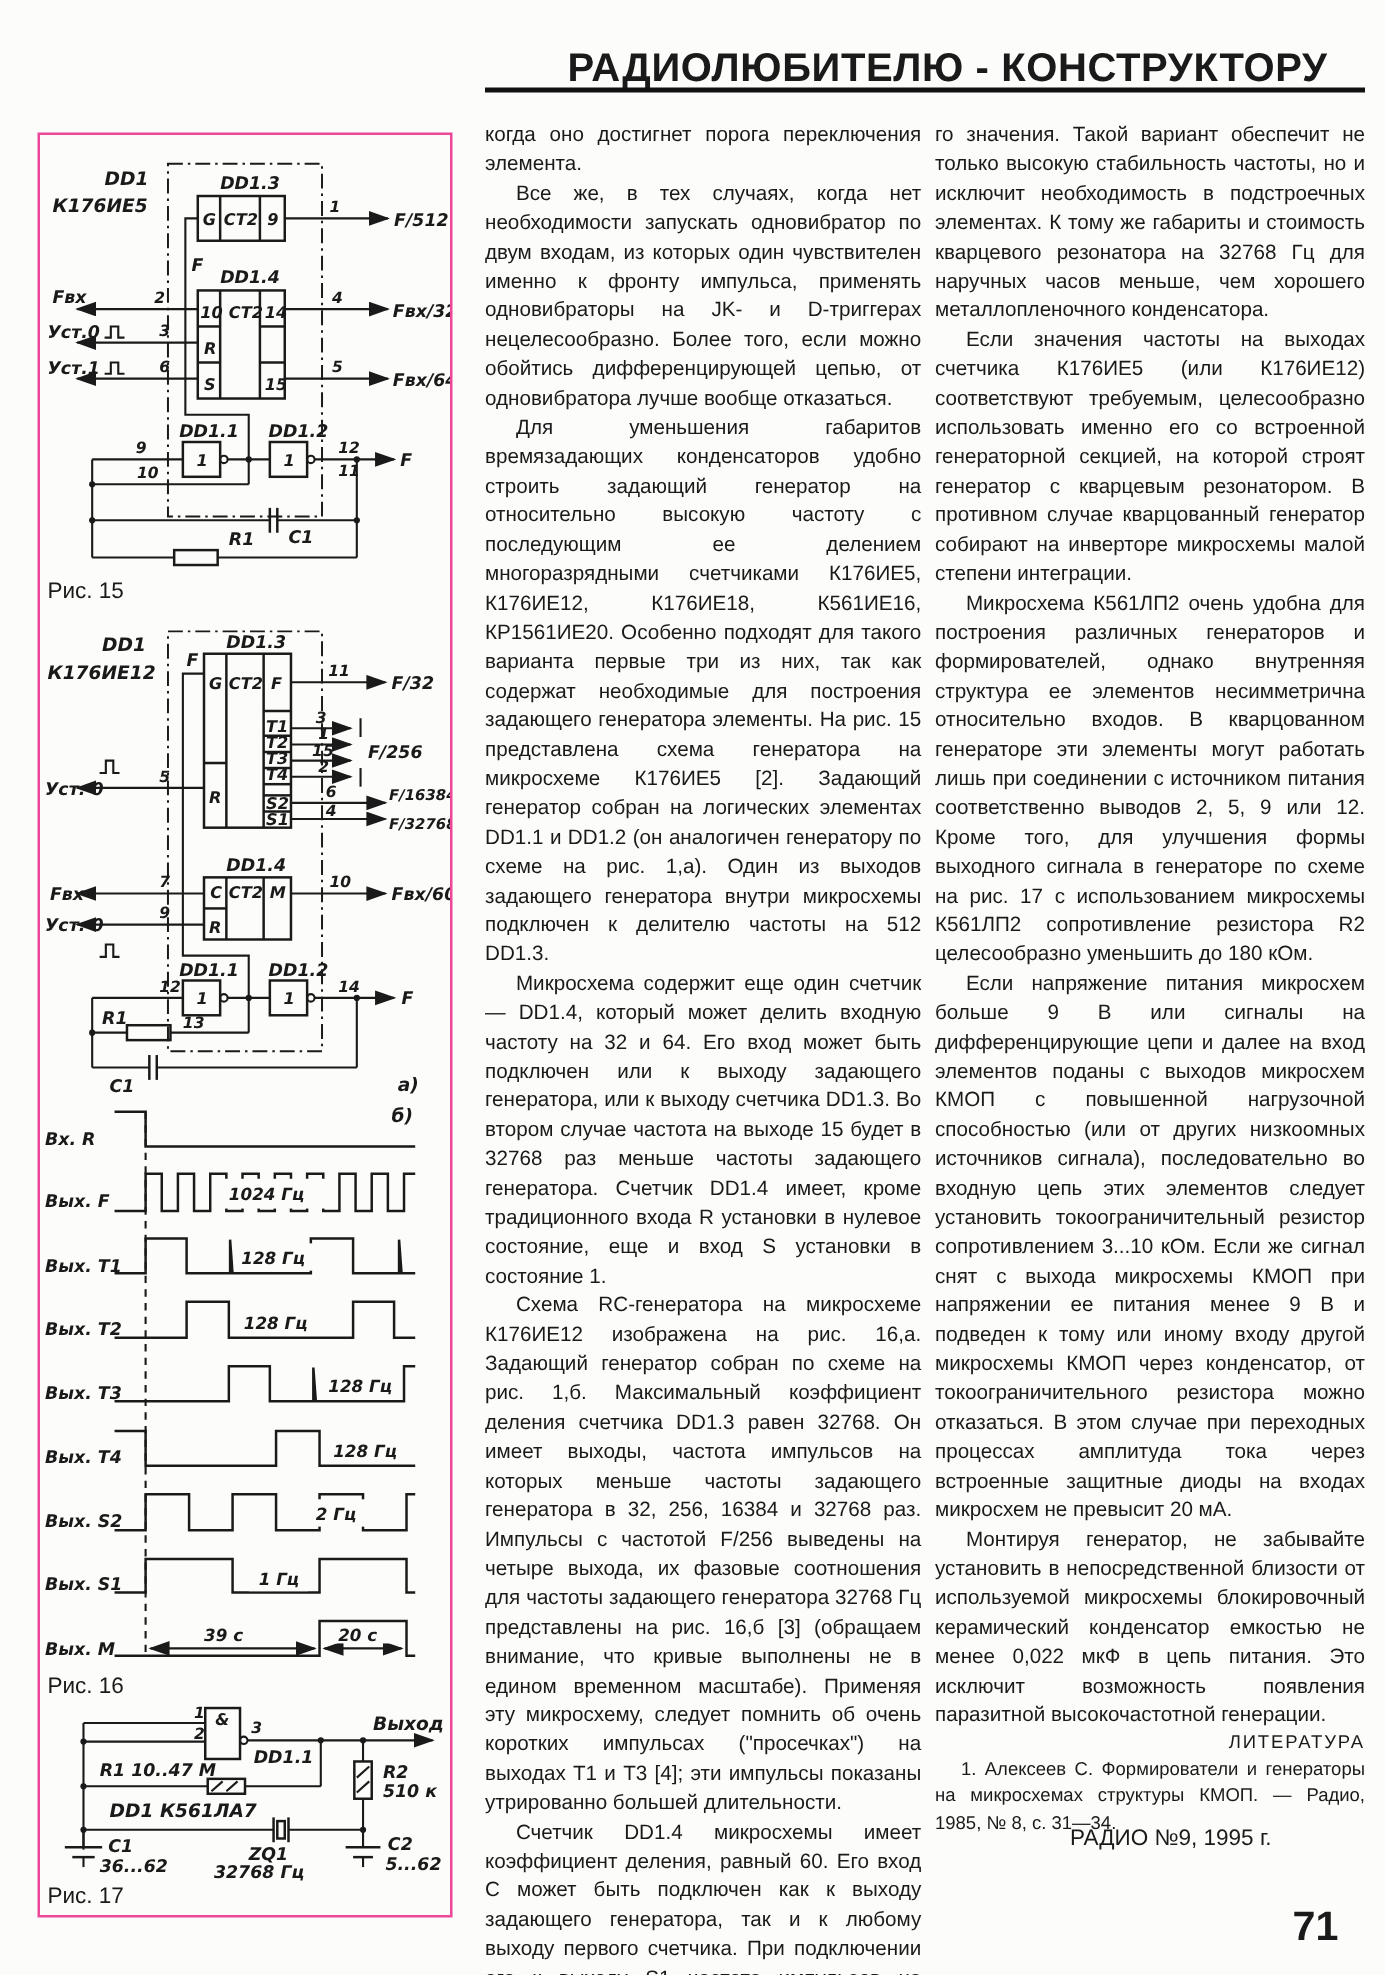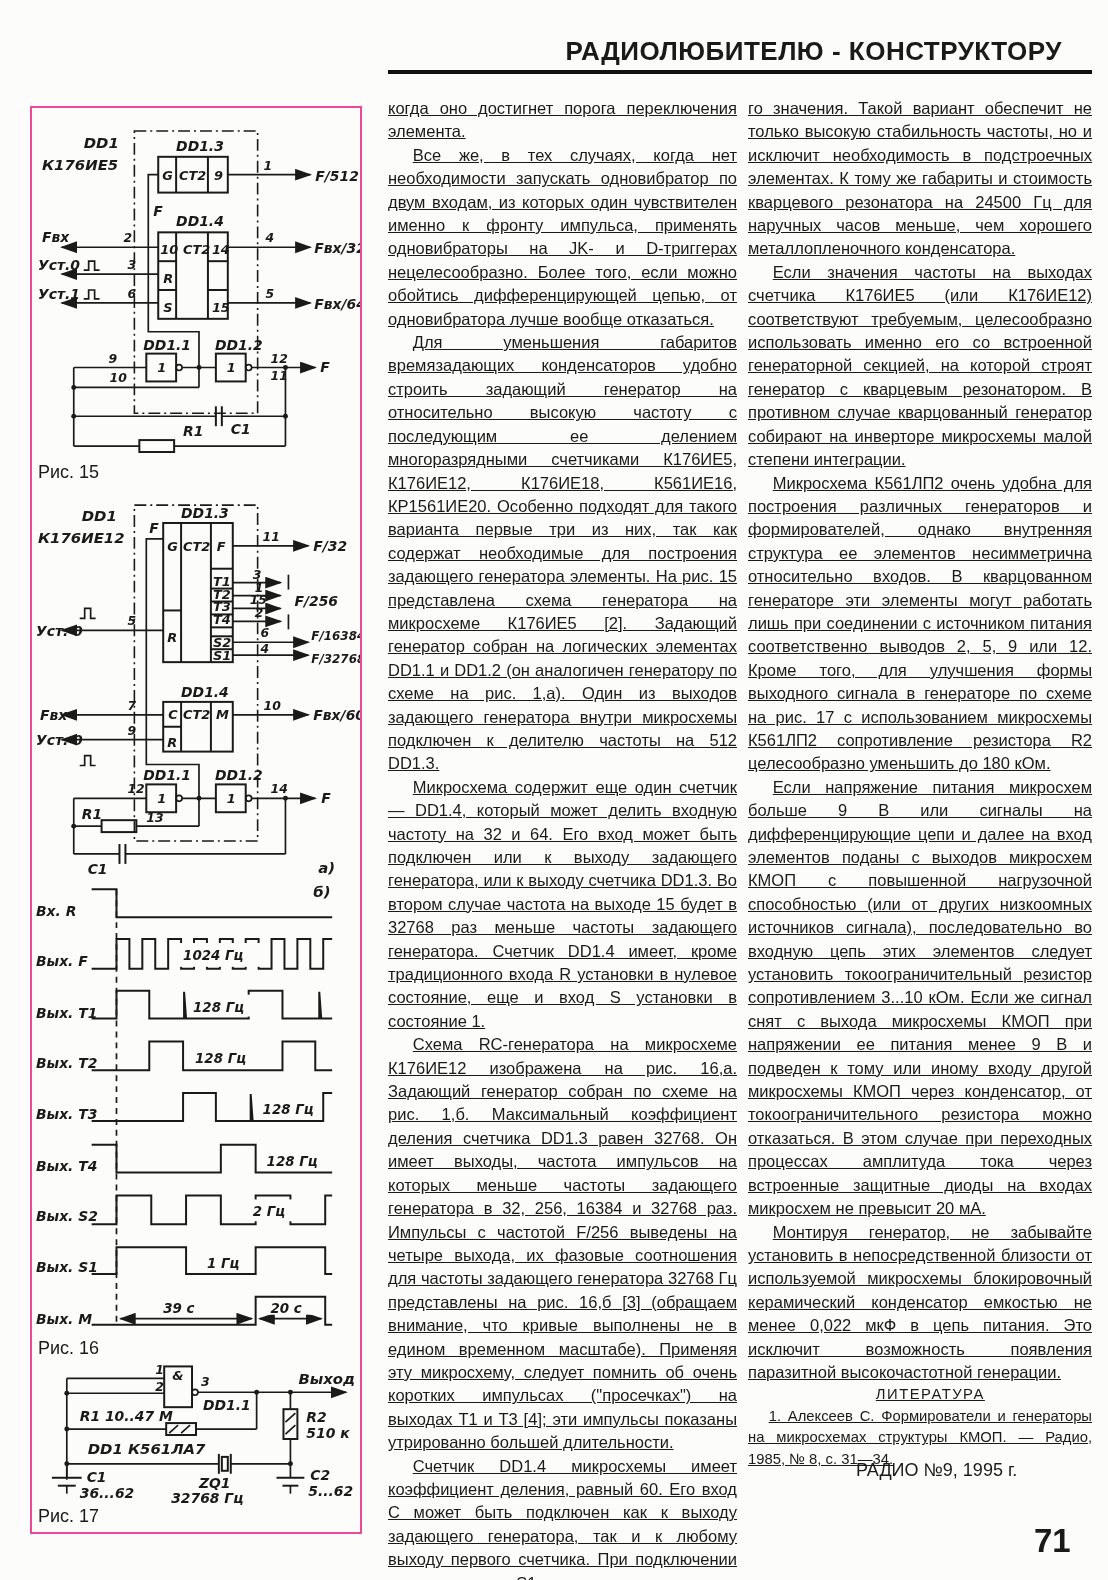--- a/index.html
+++ b/index.html
@@ -1,28 +1,28 @@
 <!DOCTYPE html>
 <html><head>
 <meta charset="utf-8">
 <style>
   html,body{margin:0;padding:0;background:#e8e8e4;}
   .page{position:relative;width:1108px;height:1580px;background:#fcfcfa;color:#1a1a1a;
         font-family:"Liberation Sans",sans-serif;overflow:hidden;}
-  .hdr-title{position:absolute;top:36px;right:46px;font-size:26px;font-weight:bold;letter-spacing:.5px;}
+  .hdr-title{position:absolute;top:36px;right:46px;font-size:32px;font-weight:bold;letter-spacing:.5px;}
   .hdr-rule{position:absolute;top:70px;left:388px;width:704px;height:4px;background:#111;}
   .figbox{position:absolute;left:30px;top:106px;width:328px;height:1424px;border:2px solid #ec4899;}
   .figbox svg{position:absolute;left:0;}
   .fig-cap{position:absolute;left:6px;font-size:18px;font-weight:normal;}
   .col{position:absolute;top:97px;font-size:16.5px;line-height:23.4px;text-align:justify;}
   .col-mid{left:388px;width:349px;}
   .col-right{left:748px;width:344px;}
-  .col p{margin:0;text-indent:1.5em;text-decoration:underline;}
+  .col p{margin:0;text-indent:1.5em;}
   .col p.cont{text-indent:0;}
-  .lit-head{margin:26px 0 12px 0;text-align:center;font-size:15.5px;font-weight:normal;letter-spacing:1.5px;text-indent:0;}
+  .lit-head{margin:26px 0 12px 0;text-align:right;font-size:15.5px;font-weight:normal;letter-spacing:1.5px;text-indent:0;}
   .lit p{font-size:14.8px;line-height:21.4px;text-indent:1.4em;margin:0;}
   .footer-journal{position:absolute;left:856px;top:1460px;font-size:18px;}
   .footer-page{position:absolute;left:1034px;top:1522px;font-size:33px;font-weight:bold;}
   
   .w{stroke:#1a1a1a;stroke-width:1.7;fill:none;}
   .wb{stroke:#1a1a1a;stroke-width:2;fill:none;}
   .dd{stroke:#1a1a1a;stroke-width:1.6;fill:none;stroke-dasharray:12 4 2 4;}
   .dot{fill:#1a1a1a;}
   text{fill:#1a1a1a;}
   .sl{font:italic bold 14px "DejaVu Sans",sans-serif;}
@@ -395,21 +395,21 @@
     <p class="cont">когда оно достигнет порога переключения элемента.</p>
     <p>Все же, в тех случаях, когда нет необходимости запускать одновибратор по двум входам, из которых один чувствителен именно к фронту импульса, применять одновибраторы на JK- и D-триггерах нецелесообразно. Более того, если можно обойтись дифференцирующей цепью, от одновибратора лучше вообще отказаться.</p>
     <p>Для уменьшения габаритов времязадающих конденсаторов удобно строить задающий генератор на относительно высокую частоту с последующим ее делением многоразрядными счетчиками К176ИЕ5, К176ИЕ12, К176ИЕ18, К561ИЕ16, КР1561ИЕ20. Особенно подходят для такого варианта первые три из них, так как содержат необходимые для построения задающего генератора элементы. На рис. 15 представлена схема генератора на микросхеме К176ИЕ5 [2]. Задающий генератор собран на логических элементах DD1.1 и DD1.2 (он аналогичен генератору по схеме на рис. 1,а). Один из выходов задающего генератора внутри микросхемы подключен к делителю частоты на 512 DD1.3.</p>
     <p>Микросхема содержит еще один счетчик — DD1.4, который может делить входную частоту на 32 и 64. Его вход может быть подключен или к выходу задающего генератора, или к выходу счетчика DD1.3. Во втором случае частота на выходе 15 будет в 32768 раз меньше частоты задающего генератора. Счетчик DD1.4 имеет, кроме традиционного входа R установки в нулевое состояние, еще и вход S установки в состояние 1.</p>
     <p>Схема RC-генератора на микросхеме К176ИЕ12 изображена на рис. 16,а. Задающий генератор собран по схеме на рис. 1,б. Максимальный коэффициент деления счетчика DD1.3 равен 32768. Он имеет выходы, частота импульсов на которых меньше частоты задающего генератора в 32, 256, 16384 и 32768 раз. Импульсы с частотой F/256 выведены на четыре выхода, их фазовые соотношения для частоты задающего генератора 32768 Гц представлены на рис. 16,б [3] (обращаем внимание, что кривые выполнены не в едином временном масштабе). Применяя эту микросхему, следует помнить об очень коротких импульсах ("просечках") на выходах Т1 и Т3 [4]; эти импульсы показаны утрированно большей длительности.</p>
     <p>Счетчик DD1.4 микросхемы имеет коэффициент деления, равный 60. Его вход С может быть подключен как к выходу задающего генератора, так и к любому выходу первого счетчика. При подключении его к выходу S1 частота импульсов на выходе М будет в 1966080 раз меньше частоты задающего генератора.</p>
 
   </div>
 
   <div class="col col-right">
-    <p class="cont">го значения. Такой вариант обеспечит не только высокую стабильность частоты, но и исключит необходимость в подстроечных элементах. К тому же габариты и стоимость кварцевого резонатора на 24500 Гц для наручных часов меньше, чем хорошего металлопленочного конденсатора.</p>
+    <p class="cont">го значения. Такой вариант обеспечит не только высокую стабильность частоты, но и исключит необходимость в подстроечных элементах. К тому же габариты и стоимость кварцевого резонатора на 32768 Гц для наручных часов меньше, чем хорошего металлопленочного конденсатора.</p>
     <p>Если значения частоты на выходах счетчика К176ИЕ5 (или К176ИЕ12) соответствуют требуемым, целесообразно использовать именно его со встроенной генераторной секцией, на которой строят генератор с кварцевым резонатором. В противном случае кварцованный генератор собирают на инверторе микросхемы малой степени интеграции.</p>
     <p>Микросхема К561ЛП2 очень удобна для построения различных генераторов и формирователей, однако внутренняя структура ее элементов несимметрична относительно входов. В кварцованном генераторе эти элементы могут работать лишь при соединении с источником питания соответственно выводов 2, 5, 9 или 12. Кроме того, для улучшения формы выходного сигнала в генераторе по схеме на рис. 17 с использованием микросхемы К561ЛП2 сопротивление резистора R2 целесообразно уменьшить до 180 кОм.</p>
     <p>Если напряжение питания микросхем больше 9 В или сигналы на дифференцирующие цепи и далее на вход элементов поданы с выходов микросхем КМОП с повышенной нагрузочной способностью (или от других низкоомных источников сигнала), последовательно во входную цепь этих элементов следует установить токоограничительный резистор сопротивлением 3...10 кОм. Если же сигнал снят с выхода микросхемы КМОП при напряжении ее питания менее 9 В и подведен к тому или иному входу другой микросхемы КМОП через конденсатор, от токоограничительного резистора можно отказаться. В этом случае при переходных процессах амплитуда тока через встроенные защитные диоды на входах микросхем не превысит 20 мА.</p>
     <p>Монтируя генератор, не забывайте установить в непосредственной близости от используемой микросхемы блокировочный керамический конденсатор емкостью не менее 0,022 мкФ в цепь питания. Это исключит возможность появления паразитной высокочастотной генерации.</p>
     <div class="lit">
       <p class="lit-head">ЛИТЕРАТУРА</p>
       <p>1. Алексеев С. Формирователи и генераторы на микросхемах структуры КМОП. — Радио, 1985, № 8, с. 31—34.</p>
 
     </div>
   </div>

